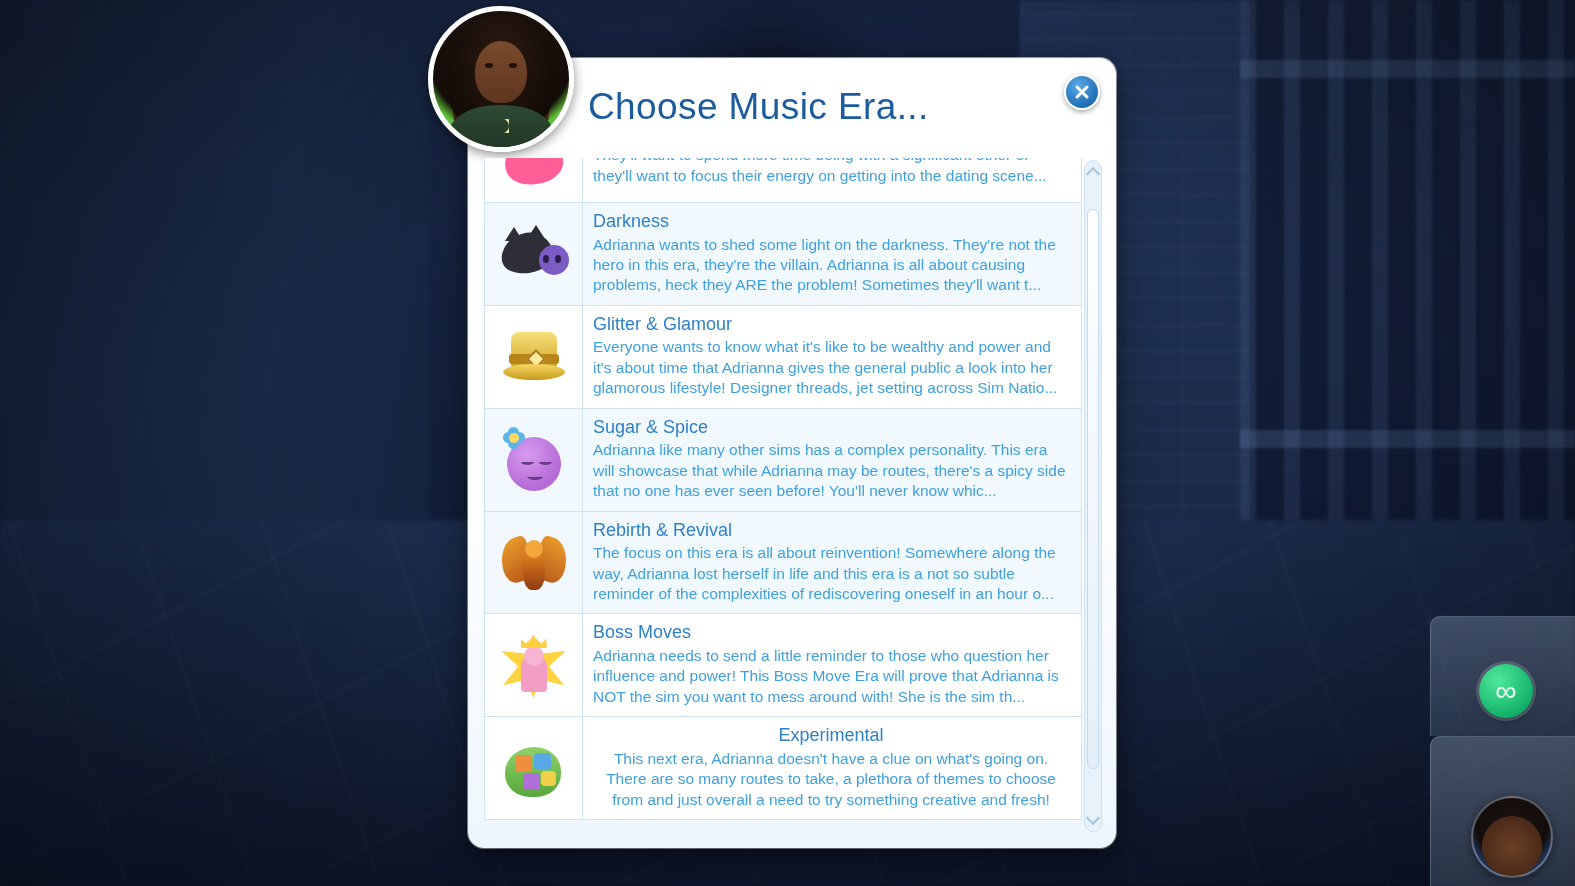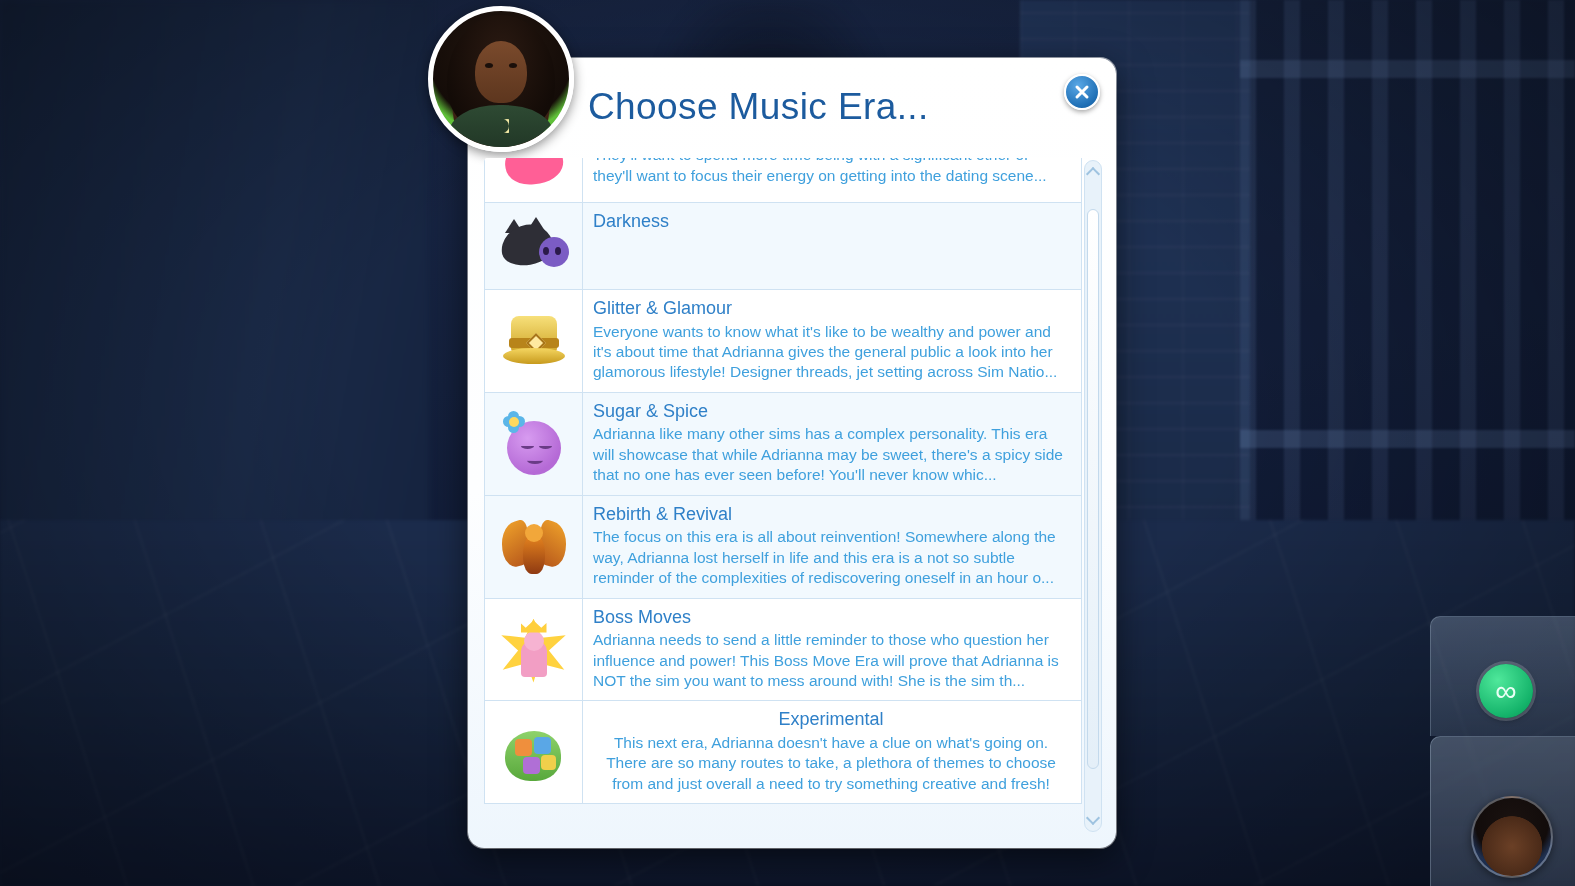--- a/index.html
+++ b/index.html
@@ -393,20 +393,21 @@
             <div class="c earl"></div>
               <div class="c earr"></div>
             <div class="c cat"></div>
             <div class="c ball"></div>
             <div class="c beye" style="right:22px"></div>
               <div class="c beye" style="right:10px"></div>
           </div>
         </div>
         <div class="era-body">
           <div class="era-name">Darkness</div>
+          <div class="era-desc">Adrianna wants to shed some light on the darkness. They're not the hero in this era, they're the villain. Adrianna is all about causing problems, heck they ARE the problem! Sometimes they'll want t...</div>
         </div>
       </div>
 
       <div class="era-row">
         <div class="era-icon-cell">
           <div class="ico ico-glam">
             <div class="c top"></div>
               <div class="c band"></div>
               <div class="c gem"></div>
               <div class="c brim"></div>
@@ -429,21 +430,21 @@
               <div class="petal" style="left:0;top:5px"></div>
               <div class="petal" style="left:11px;top:5px"></div>
               <div class="petal" style="left:5px;top:0"></div>
               <div class="petal" style="left:5px;top:11px"></div>
               <div class="pc"></div>
             </div>
           </div>
         </div>
         <div class="era-body">
           <div class="era-name">Sugar &amp; Spice</div>
-          <div class="era-desc">Adrianna like many other sims has a complex personality. This era will showcase that while Adrianna may be sweet, there's a spicy side that no one has ever seen before! You'll never know whic...</div>
+          <div class="era-desc">Adrianna like many other sims has a complex personality. This era will showcase that while Adrianna may be routes, there's a spicy side that no one has ever seen before! You'll never know whic...</div>
         </div>
       </div>
 
       <div class="era-row alt">
         <div class="era-icon-cell">
           <div class="ico ico-reb">
             <div class="c wingl"></div>
               <div class="c wingr"></div>
             <div class="c body"></div>
               <div class="c head"></div>

